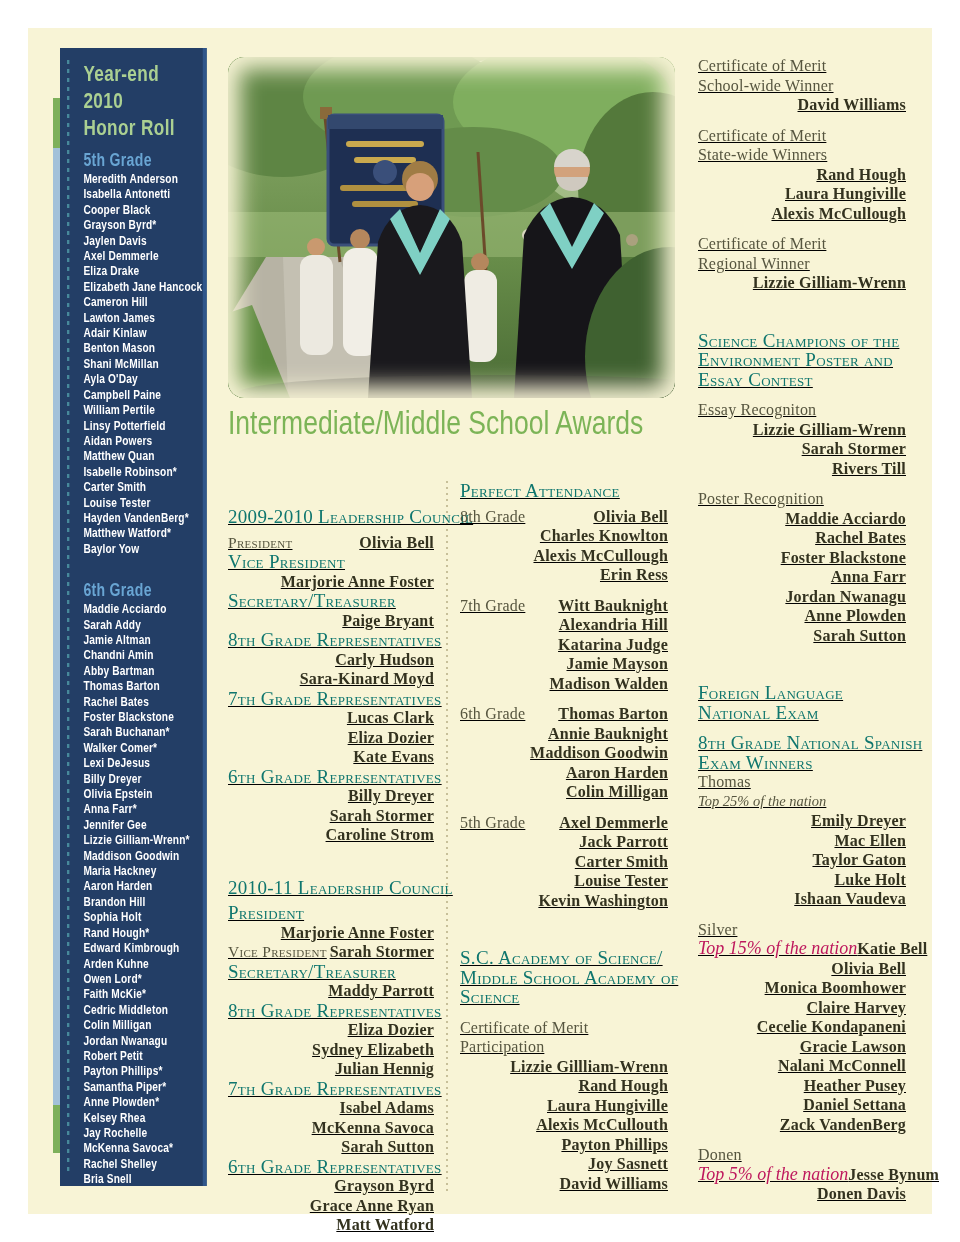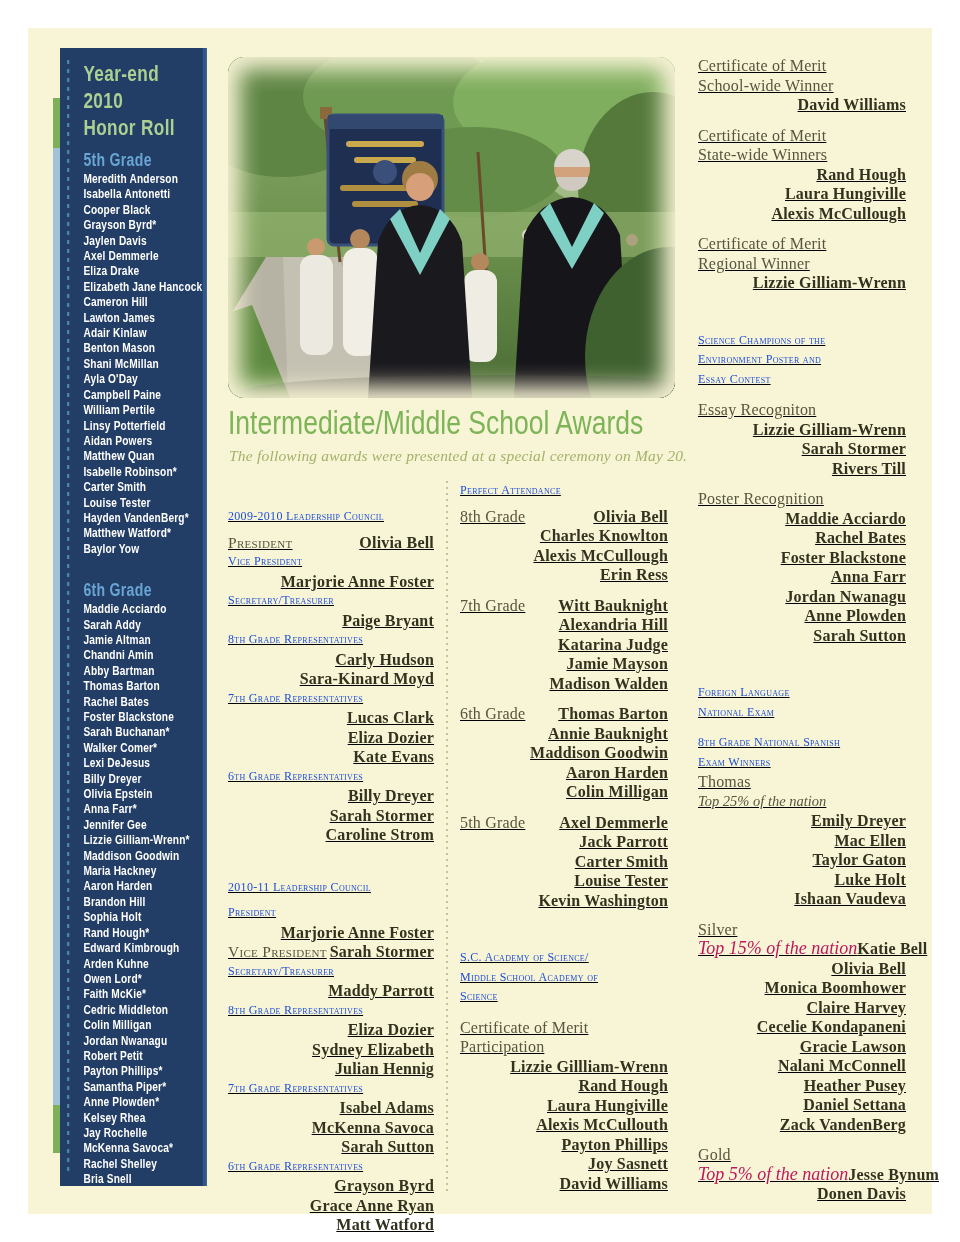--- a/index.html
+++ b/index.html
@@ -39,21 +39,21 @@
 
   
   .col{position:absolute;text-decoration:underline;}
   .col-left{left:228px;top:507px;width:206px;}
   .col-mid{left:460px;top:481px;width:208px;}
   .col-right{left:698px;top:56px;width:208px;}
   .colsep{position:absolute;left:446px;top:481px;width:2px;height:712px;
           background:repeating-linear-gradient(to bottom,rgba(140,128,80,.45) 0 2px,rgba(0,0,0,0) 2px 6px);}
 
   .line{line-height:19.5px;}
-  .sc{font-size:12px;color:#1d4ed8;font-variant:small-caps;letter-spacing:.3px;white-space:nowrap;}
+  .sc{font-size:19px;color:#0f766e;font-variant:small-caps;letter-spacing:.3px;white-space:nowrap;}
   .plain{font-size:16px;color:#56553f;letter-spacing:.2px;}
   .italic{font-size:14.5px;font-style:italic;color:#56553f;}
   .name{font-size:16px;font-weight:700;color:#33321f;text-align:right;letter-spacing:.2px;white-space:nowrap;}
   .kv{display:flex;justify-content:space-between;align-items:baseline;line-height:19.5px;}
   .kv .k{white-space:nowrap;}
   .kv .k.sc{font-size:15.5px;color:#56553f;font-variant:small-caps;letter-spacing:.3px;}
   .kv .k.plain{font-size:16px;color:#56553f;}
   .kv .k.italic{font-size:18px;font-style:italic;color:#be185d;}
   .kv .v{font-size:16px;font-weight:700;color:#33321f;white-space:nowrap;letter-spacing:.2px;}
   .gap-xs{height:6px;}.gap-s{height:11px;}.gap-m{height:33px;}.gap-l{height:38px;}
@@ -211,21 +211,20 @@
       </g>
       <ellipse cx="442" cy="300" rx="85" ry="110" fill="#3f6130"></ellipse>
       <ellipse cx="270" cy="336" rx="260" ry="18" fill="#2f2e2a" opacity="0.25"></ellipse>
     </svg>
     <div class="vig"></div>
   </div>
 
   <div class="headline">
     <h1>Intermediate/Middle School Awards</h1>
   </div>
-  <div class="subtitle">The following awards were presented at a special ceremony on May 20.</div>
 
   <div class="colsep"></div>
 
   <div class="col col-left">
       <div class="line sc">2009-2010 Leadership Council</div>
       <div class="gap-xs"></div>
       <div class="kv">
         <div class="k sc">President</div>
         <div class="v">Olivia Bell</div>
       </div>
@@ -374,20 +373,20 @@
       <div class="line name">Olivia Bell</div>
       <div class="line name">Monica Boomhower</div>
       <div class="line name">Claire Harvey</div>
       <div class="line name">Cecelie Kondapaneni</div>
       <div class="line name">Gracie Lawson</div>
       <div class="line name">Nalani McConnell</div>
       <div class="line name">Heather Pusey</div>
       <div class="line name">Daniel Settana</div>
       <div class="line name">Zack VandenBerg</div>
       <div class="gap-s"></div>
-      <div class="line plain">Gold</div>
+      <div class="line plain">Donen</div>
       <div class="kv">
         <div class="k italic">Top 5% of the nation</div>
         <div class="v">Jesse Bynum</div>
       </div>
       <div class="line name">Donen Davis</div>
     </div>
 </div>
 
 </body></html>

